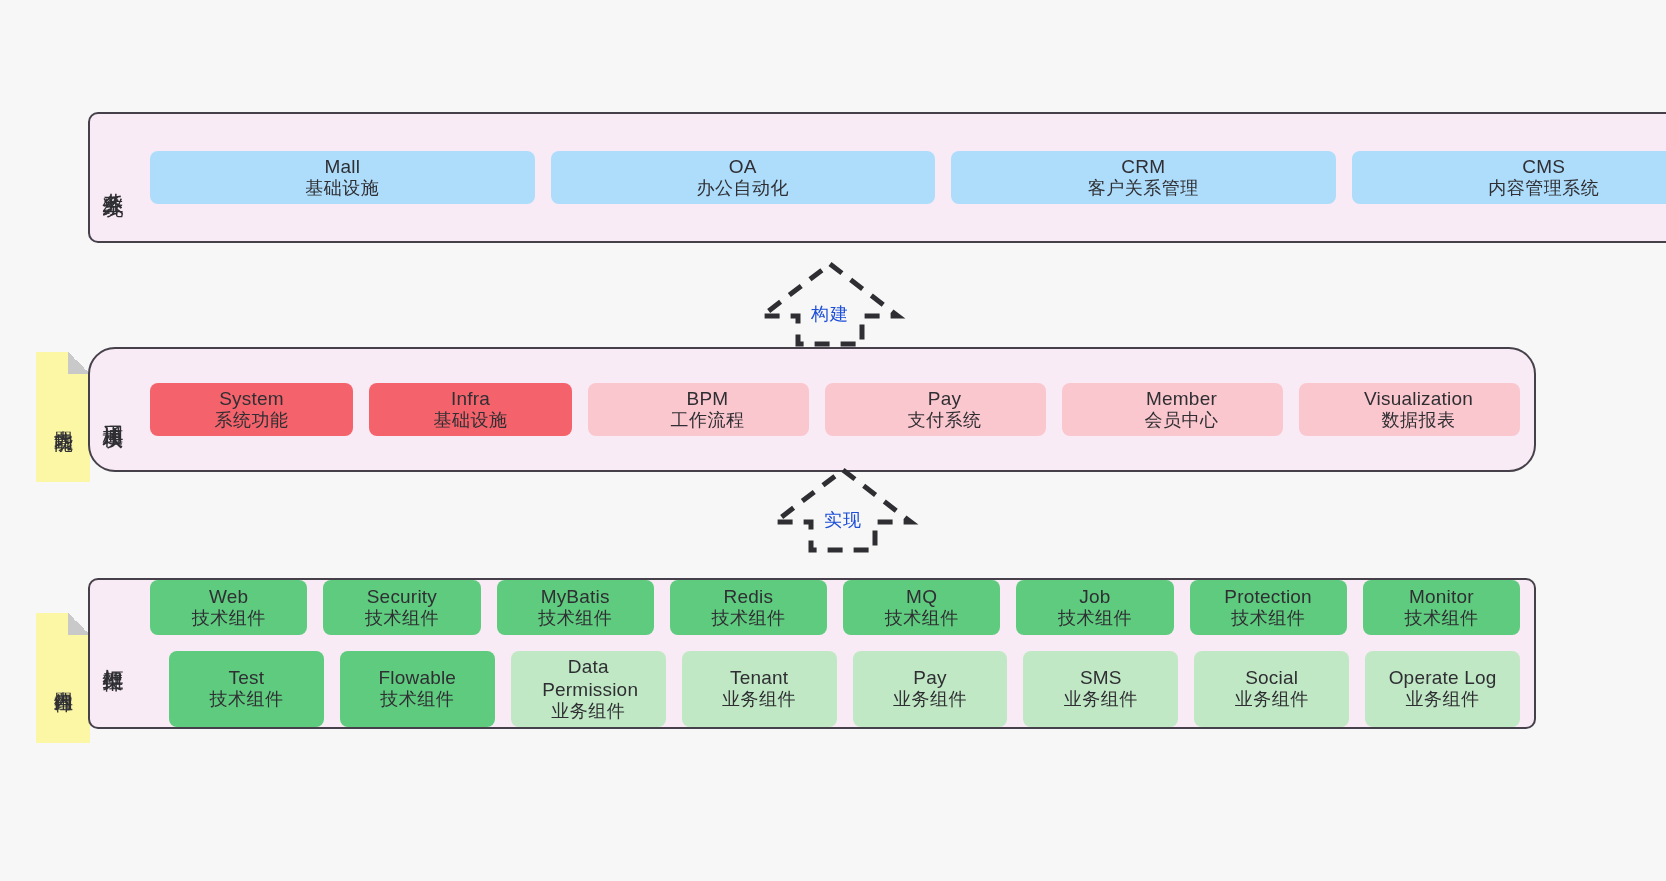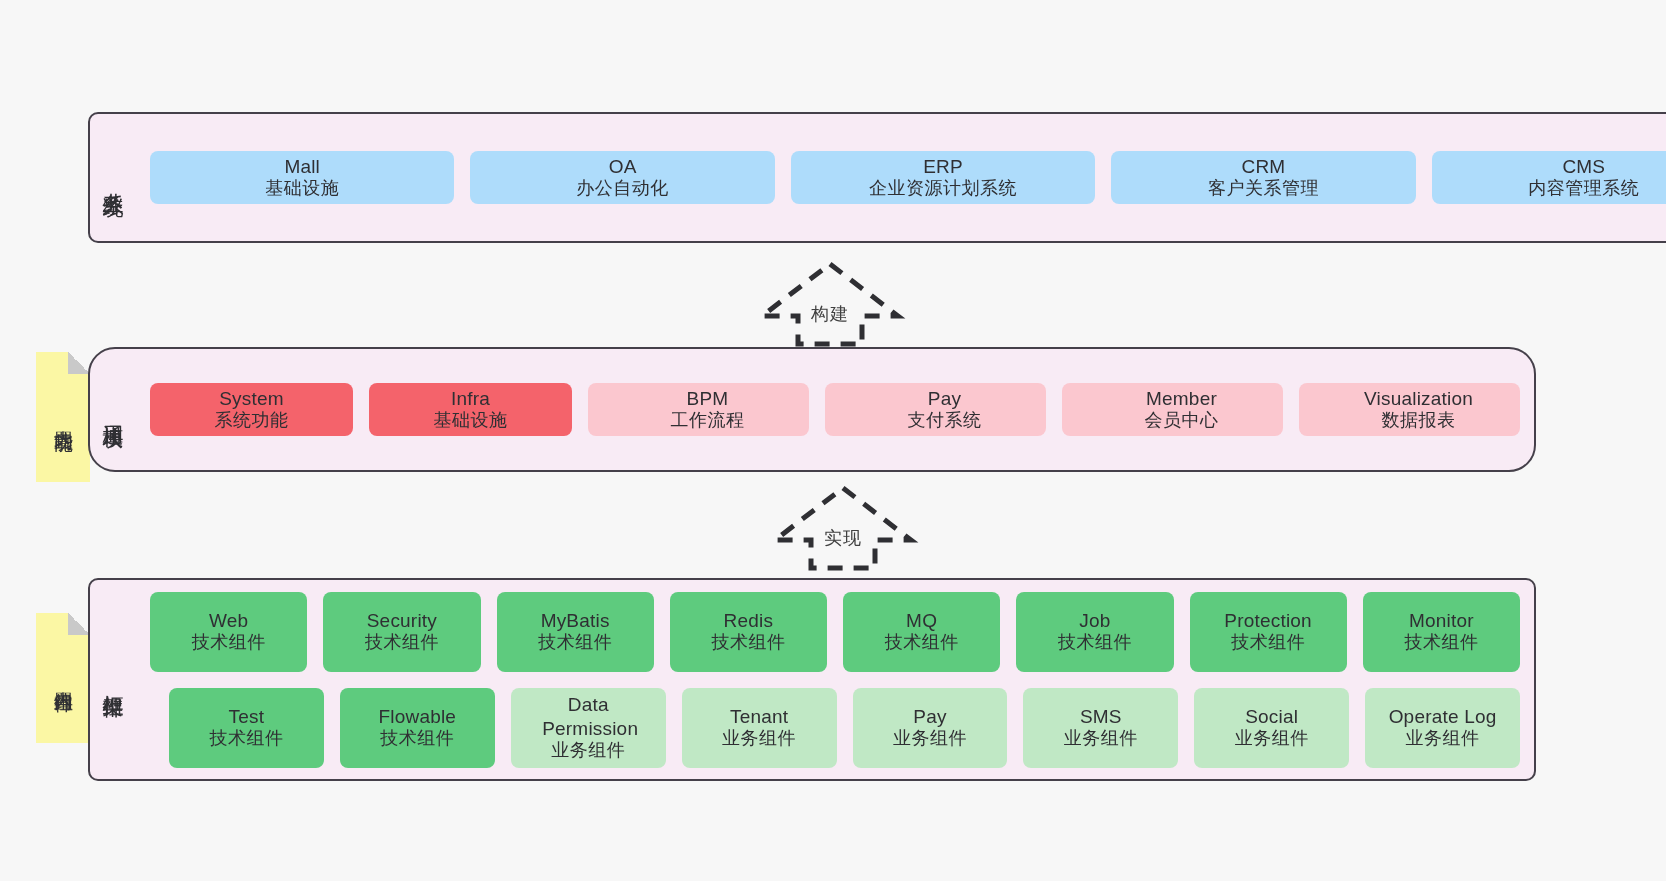--- a/index.html
+++ b/index.html
@@ -127,21 +127,21 @@
   .connector svg {
     display: block;
     overflow: visible;
   }
   .connector .conn-label {
     position: absolute;
     left: 50%;
     transform: translateX(-50%);
     font-size: 18px;
     letter-spacing: 1px;
-    color: #404040;
+    color: #1d4ed8;
     background: #f7f7f7;
     padding: 0 2px;
     white-space: nowrap;
   }
 </style>
 </head>
 <body>
 
 <div id="canvas">
 
@@ -151,24 +151,20 @@
       <div class="row">
         <div class="card blue">
           <span class="en">Mall</span>
           <span class="cn">基础设施</span>
         </div>
         <div class="card blue">
           <span class="en">OA</span>
           <span class="cn">办公自动化</span>
         </div>
         <div class="card blue">
-          <span class="en">ERP</span>
-          <span class="cn">企业资源计划系统</span>
-        </div>
-        <div class="card blue">
           <span class="en">CRM</span>
           <span class="cn">客户关系管理</span>
         </div>
         <div class="card blue">
           <span class="en">CMS</span>
           <span class="cn">内容管理系统</span>
         </div>
       </div>
     </div>
   </div>
@@ -210,33 +206,33 @@
           <span class="cn">会员中心</span>
         </div>
         <div class="card pink">
           <span class="en">Visualization</span>
           <span class="cn">数据报表</span>
         </div>
       </div>
     </div>
   </div>
 
-  <div class="connector" id="connector-implement" style="left:771px; top:484px; width:144px; height:86px;text-decoration:underline;">
+  <div class="connector" id="connector-implement" style="left:771px; top:466px; width:144px; height:86px;text-decoration:underline;">
     <svg width="144" height="86" viewBox="0 0 144 86">
       <path d="M 72 4 L 140 56 L 104 56 L 104 84 L 40 84 L 40 56 L 4 56 Z" fill="none" stroke="#2f2f33" stroke-width="5" stroke-dasharray="15 11" stroke-linejoin="miter"></path>
     </svg>
     <span class="conn-label" style="top:42px;">实现</span>
   </div>
 
   <div class="sticky" id="sticky-builtin-component" style="left:36px; top:613px; width:54px; height:130px;">
     <span class="fold"></span>
     <span class="sticky-text">内置组件</span>
   </div>
 
-  <div class="layer" id="layer-framework-component" style="left:88px; top:578px; width:1448px; height:203px;">
+  <div class="layer" id="layer-framework-component" style="left:88px; top:578px; width:1448px; height:151px;">
     <div class="layer-title">框架组件</div>
     <div class="layer-body">
 
       <div class="row" style="height:80px;">
         <div class="card green">
           <span class="en">Web</span>
           <span class="cn">技术组件</span>
         </div>
         <div class="card green">
           <span class="en">Security</span>

